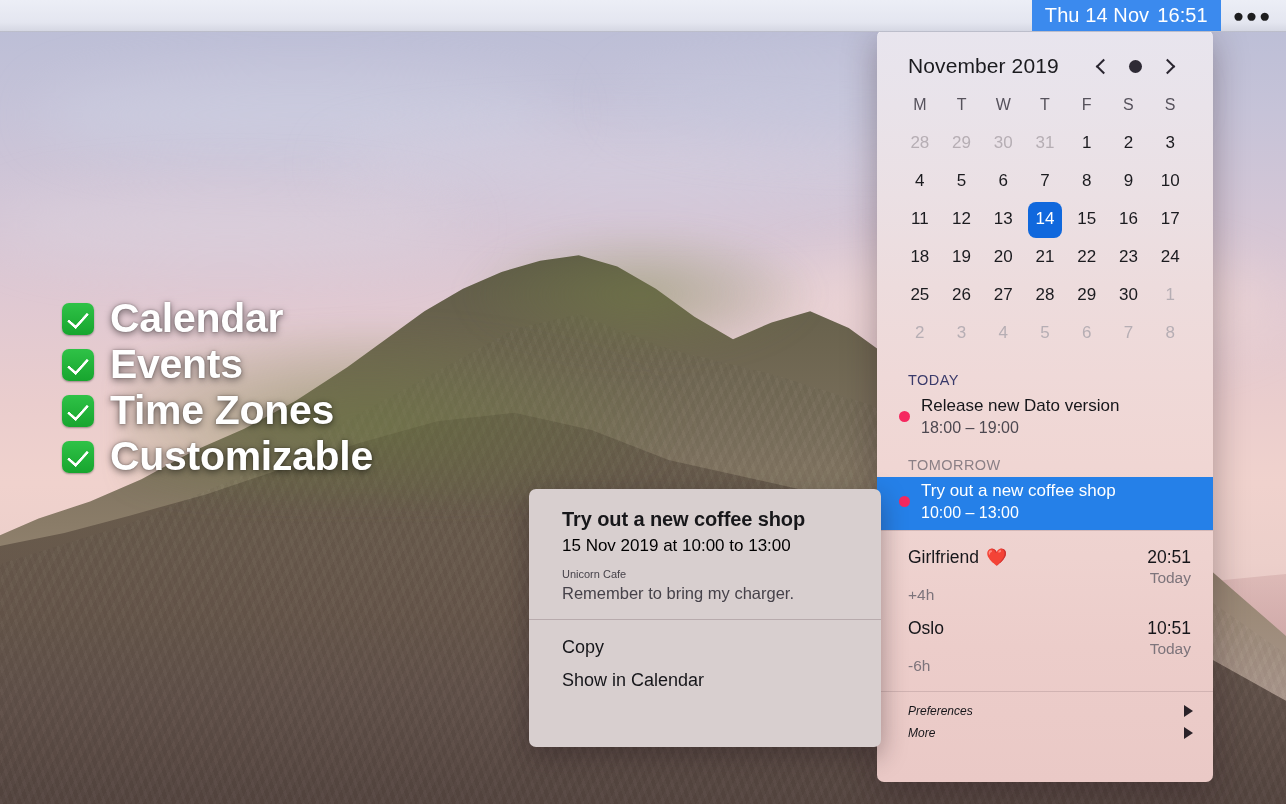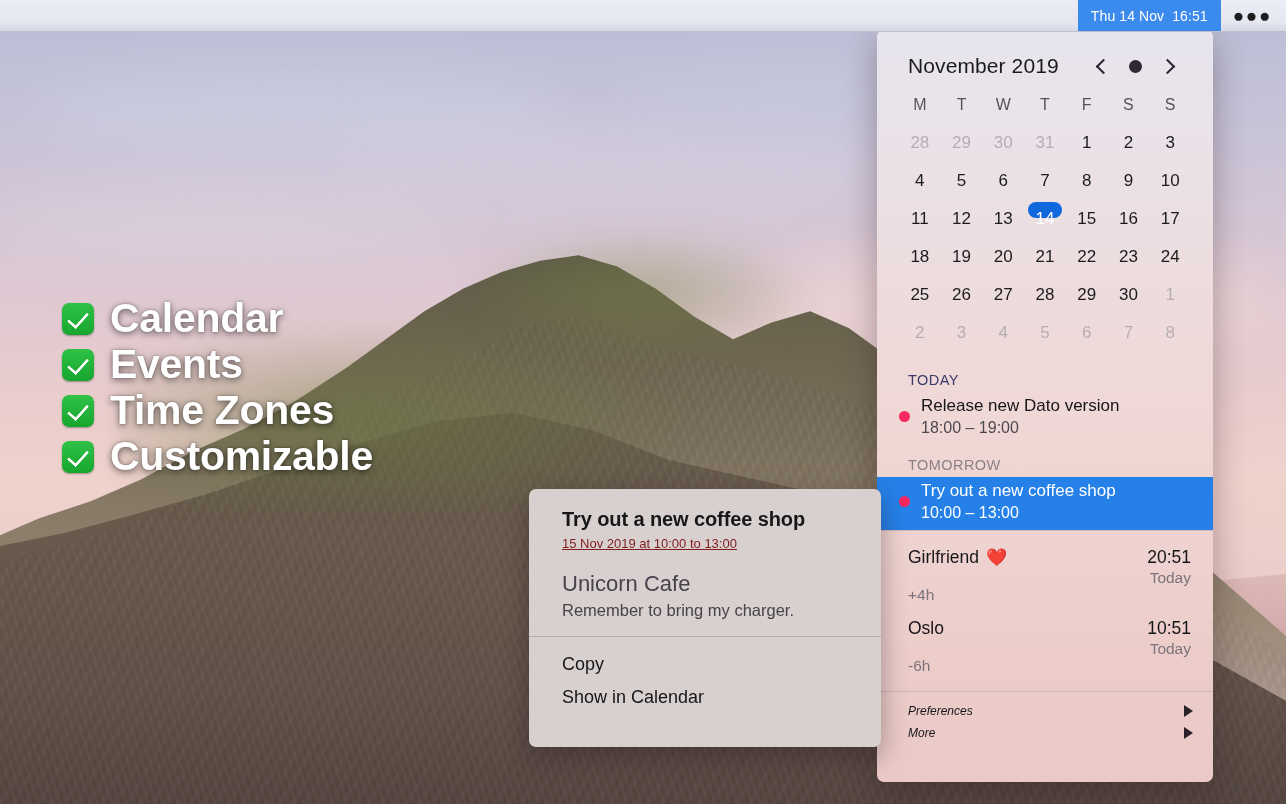--- a/index.html
+++ b/index.html
@@ -85,21 +85,21 @@
   #menubar {
     position:absolute; left:0; top:0; width:1286px; height:32px;
     background:linear-gradient(180deg,#eceef6 0%, #e4e6f0 72%, #d5d7e3 100%);
     border-bottom:1px solid rgba(130,130,150,.45);
     display:flex; align-items:stretch; justify-content:flex-end;
     z-index:40;
   }
   #clock {
     display:flex; align-items:center; padding:0 13px;
     background:#3b8aee; color:#ffffff;
-    font-size:14px; letter-spacing:.1px;
+    font-size:20px; letter-spacing:.1px;
   }
   #clock .gap { display:inline-block; width:8px; }
   #extras {
     display:flex; align-items:center; padding:0 14px 0 12px;
     color:#1d1d1f; font-size:19px; letter-spacing:1.6px;
   }
 
   
   #features {
     position:absolute; left:62px; top:296px; z-index:20;
@@ -157,21 +157,21 @@
   .dow {
     text-align:center; font-size:16px; color:#56525c;
     padding:6px 0 10px 0;
   }
   .day {
     text-align:center; font-size:17px; color:#1b1b1f;
     height:38px; line-height:38px; position:relative;
   }
   .day.mute { color:#b6aeb4; }
   .day.today span {
-    display:inline-block; min-width:34px; height:16px; line-height:34px;
+    display:inline-block; min-width:34px; height:36px; line-height:34px;
     background:#1068dd; color:#ffffff; border-radius:8px; padding:0 4px;
   }
 
   
   .sec-label {
     padding:12px 0 4px 31px; font-size:14.5px; letter-spacing:.45px;
   }
   .sec-label.today { color:#3a3a6a; }
   .sec-label.tomorrow { color:#8b8086; }
 
@@ -217,22 +217,22 @@
   
   #ctx {
     position:absolute; left:529px; top:489px; width:352px; height:258px;
     border-radius:7px; overflow:hidden; z-index:35;
     background:#d8cfcf;
     box-shadow:0 9px 26px rgba(35,20,25,.38);
     color:#1d1d1f;
   }
   #ctx .top { padding:19px 22px 16px 33px; }
   .ctx-title { font-size:20px; font-weight:bold; color:#17171a; letter-spacing:-.1px; }
-  .ctx-date { font-size:13px; color:#7f1d1d; margin-top:5px;text-decoration:underline; }
-  .ctx-loc { font-size:22px; color:#46424a; margin-top:20px; }
+  .ctx-date { font-size:17px; color:#000000; margin-top:5px; }
+  .ctx-loc { font-size:11px; color:#46424a; margin-top:12px; }
   .ctx-note { font-size:16.5px; color:#46424a; margin-top:4px; }
   .ctx-div { height:1px; background:rgba(110,90,95,.30); }
   #ctx .actions { padding:11px 0 13px 0; }
   .ctx-action { padding:3px 22px 3px 33px; font-size:18px; color:#16161a; line-height:1.52; }
 </style>
 </head>
 <body>
 
 <div id="desktop">
   <div class="sky"></div>

